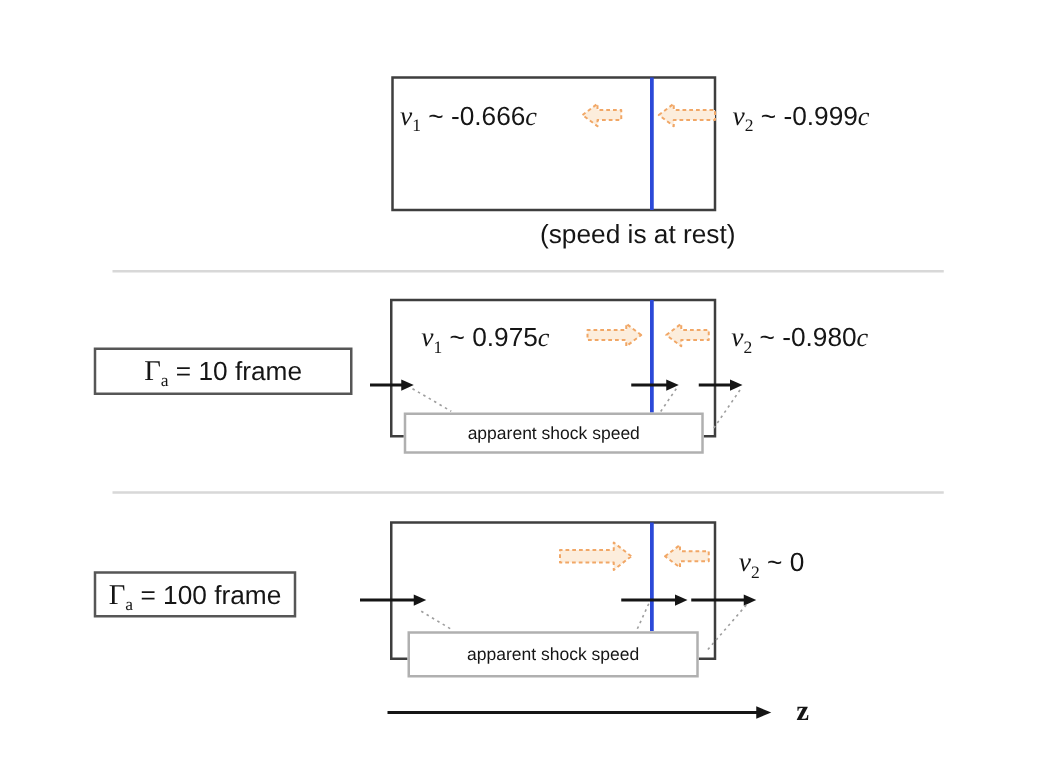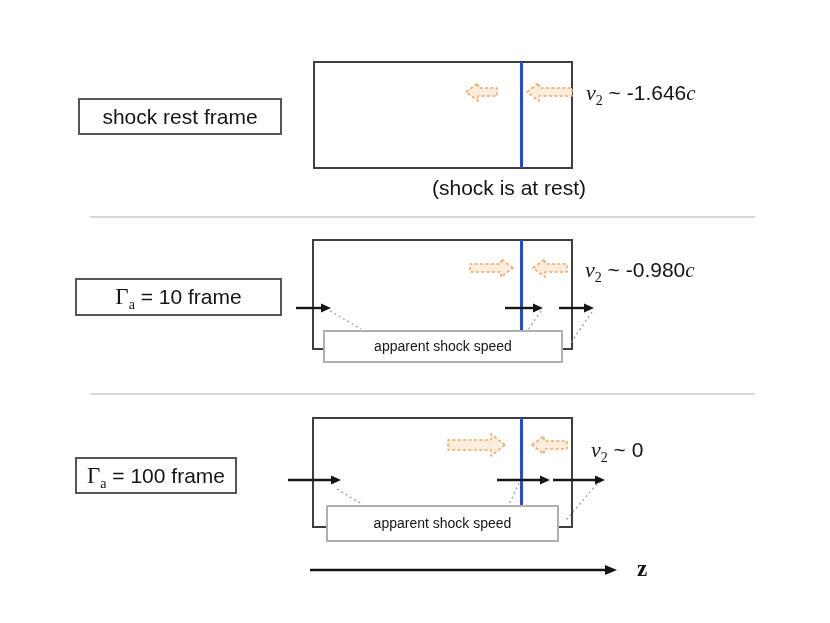--- a/index.html
+++ b/index.html
@@ -52,44 +52,50 @@
   .connector{stroke:var(--c-connector);stroke-width:1.3;stroke-dasharray:2 3;fill:none;}
 </style>
 </head>
 <body>
 
 <div class="canvas">
 
   <div class="divider" style="top:216px"></div>
   <div class="divider" style="top:393px"></div>
 
-  <div class="frame-label" style="left:78px;top:98px;width:204px;height:37px;line-height:33px">
-    <span class="gvar"></span><sub class="gsub"></sub>
-    <span class="gtext">shock rest frame</span>
-  </div>
 
   <div class="main-box" style="left:313px;top:61px;width:260px;height:108px"></div>
   <div class="shock-line" style="left:520px;top:62px;height:106px"></div>
 
+  <div class="vlabel" style="left:320px;top:80px">
+    <span class="mvar">v</span><sub class="msub">1</sub>
+    <span class="mrel">~</span>
+    <span class="mval">-0.666</span><span class="munit">c</span>
+  </div>
   <div class="vlabel" style="left:586px;top:80px">
     <span class="mvar">v</span><sub class="msub">2</sub>
     <span class="mrel">~</span>
-    <span class="mval">-1.646</span><span class="munit">c</span>
+    <span class="mval">-0.999</span><span class="munit">c</span>
   </div>
 
-  <div class="caption" style="left:432px;top:176px">(shock is at rest)</div>
+  <div class="caption" style="left:432px;top:176px">(speed is at rest)</div>
 
   <div class="frame-label" style="left:75px;top:278px;width:207px;height:38px;line-height:34px">
     <span class="gvar">Γ</span><sub class="gsub">a</sub>
     <span class="gtext">= 10 frame</span>
   </div>
 
   <div class="main-box" style="left:312px;top:239px;width:261px;height:111px"></div>
   <div class="shock-line" style="left:520px;top:240px;height:91px"></div>
 
+  <div class="vlabel" style="left:337px;top:257px">
+    <span class="mvar">v</span><sub class="msub">1</sub>
+    <span class="mrel">~</span>
+    <span class="mval">0.975</span><span class="munit">c</span>
+  </div>
   <div class="vlabel" style="left:585px;top:257px">
     <span class="mvar">v</span><sub class="msub">2</sub>
     <span class="mrel">~</span>
     <span class="mval">-0.980</span><span class="munit">c</span>
   </div>
 
   <div class="callout" style="left:323px;top:330px;width:240px;height:33px;line-height:29px">apparent shock speed</div>
 
   <div class="frame-label" style="left:75px;top:457px;width:162px;height:37px;line-height:33px">
     <span class="gvar">Γ</span><sub class="gsub">a</sub>

